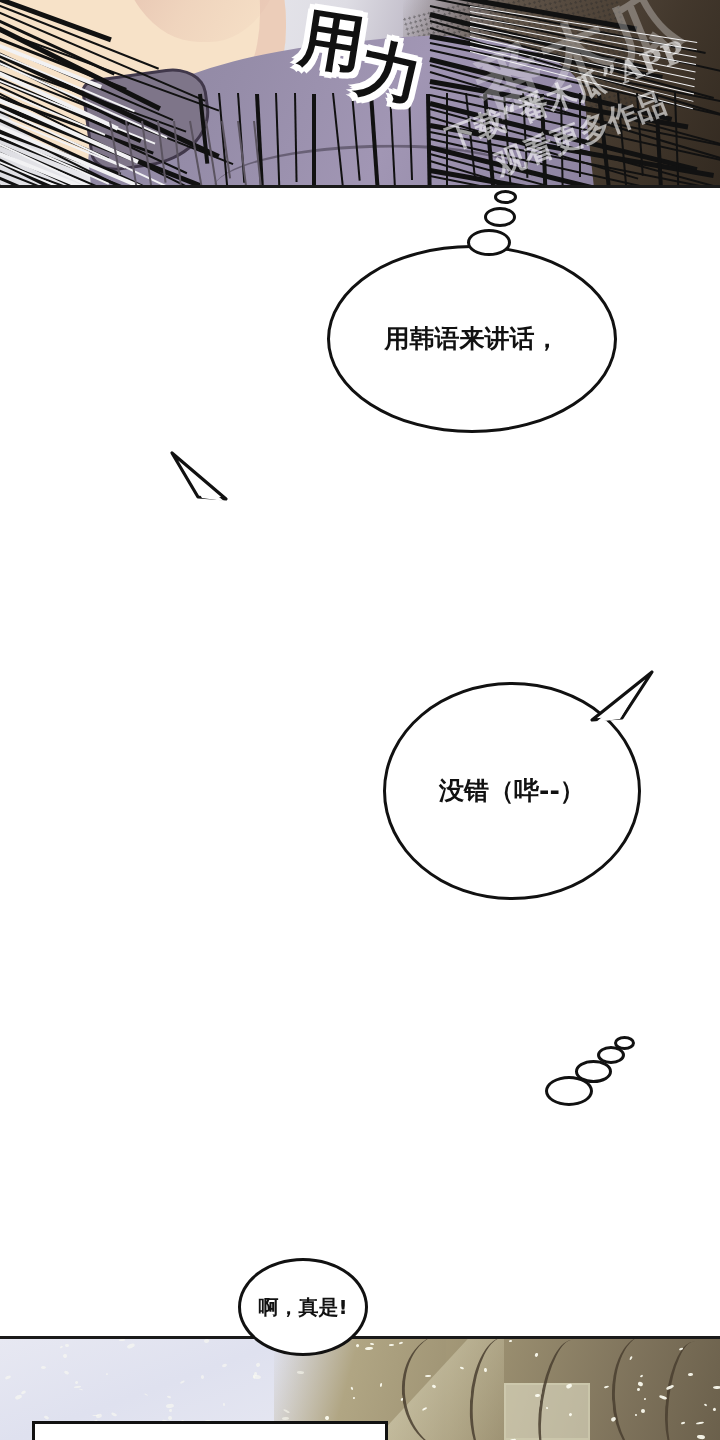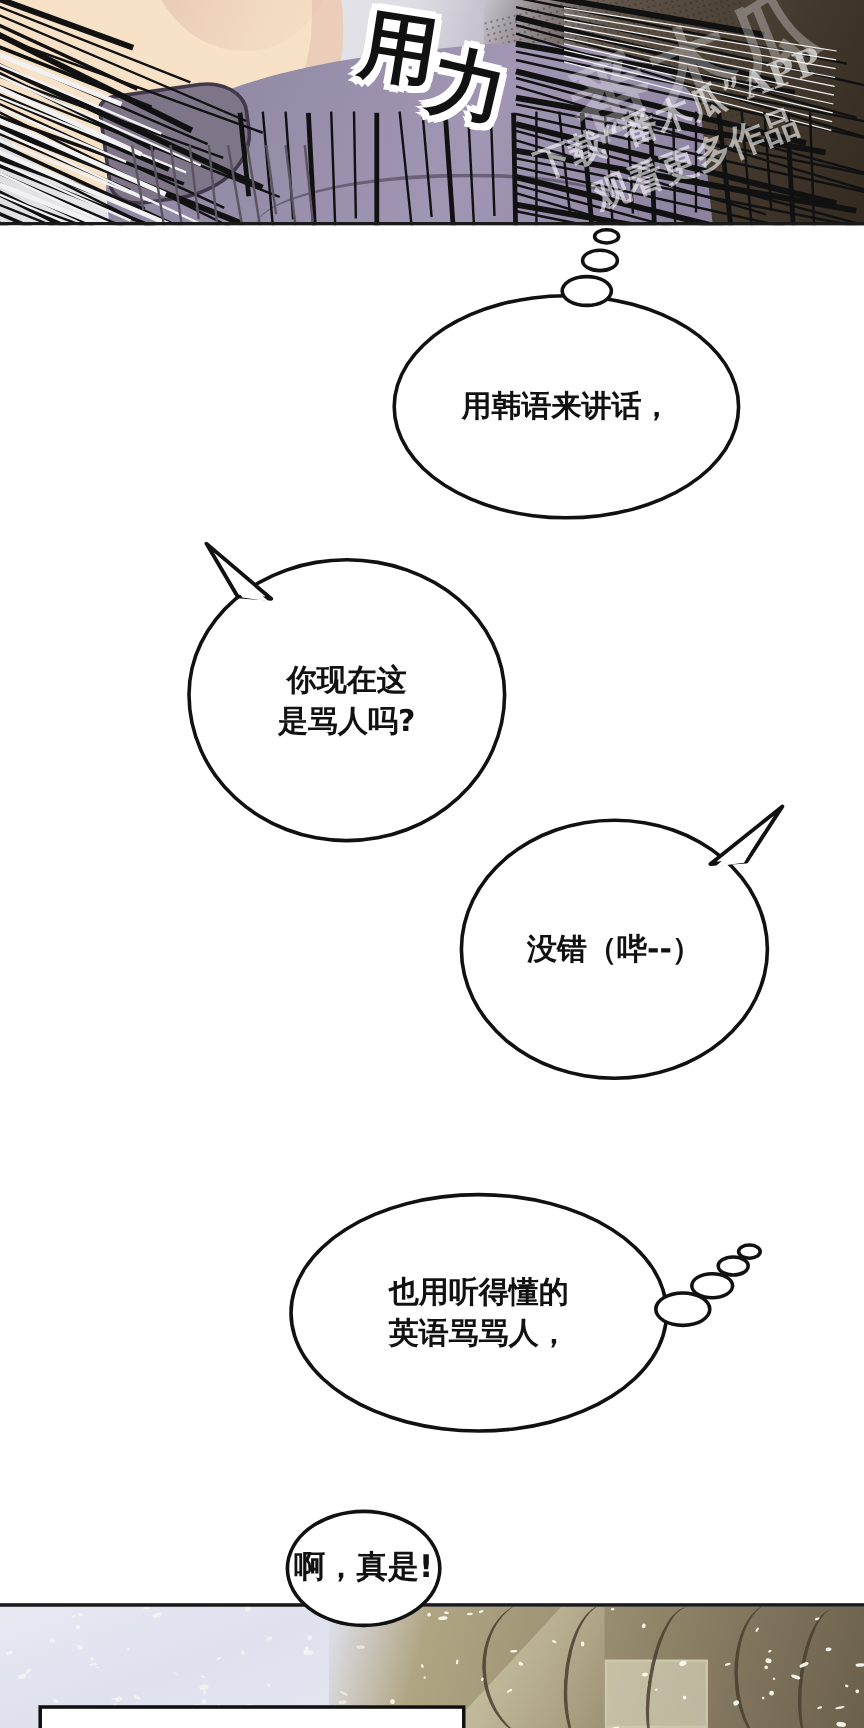--- a/index.html
+++ b/index.html
@@ -239,21 +239,21 @@
   #b4-dot-c { left: 597px; top: 858px; width: 28px; height: 18px; }
   #b4-dot-d { left: 614px; top: 848px; width: 21px; height: 14px; }
 
   
   #bubble-5 {
     left: 238px; top: 1070px;
     width: 130px; height: 98px;
     border-radius: 50% / 50%;
     z-index: 5;
   }
-  #bubble-5 .txt { font-size: 26px; }
+  #bubble-5 .txt { font-size: 20px; }
 
   
   #bottom-panel {
     position: absolute;
     left: 0; top: 1336px;
     width: 720px; height: 104px;
     overflow: hidden;
     border-top: 3px solid #1a1a1a;
     box-sizing: border-box;
   }
@@ -455,41 +455,33 @@
 
   <div id="middle">
 
     <div class="bubble" id="bubble-1">
       <span class="txt">用韩语来讲话，</span>
     </div>
     <div class="dot" id="b1-dot-a"></div>
     <div class="dot" id="b1-dot-b"></div>
     <div class="dot" id="b1-dot-c"></div>
 
-    <div class="bubble" id="bubble-2">
-      <span class="txt">你现在这
-是骂人吗?</span>
-    </div>
     <svg id="b2-tail" viewBox="0 0 70 62">
       <path d="M4 2 L58 48 L30 46 Z" fill="#ffffff" stroke="#111111" stroke-width="3.2" stroke-linejoin="round"></path>
       <path d="M16 18 L56 50 L34 47 Z" fill="#ffffff" stroke="none"></path>
     </svg>
 
     <div class="bubble" id="bubble-3">
       <span class="txt">没错（哔--）</span>
     </div>
     <svg id="b3-tail" viewBox="0 0 78 62">
       <path d="M74 2 L14 50 L44 48 Z" fill="#ffffff" stroke="#111111" stroke-width="3.2" stroke-linejoin="round"></path>
       <path d="M60 18 L18 52 L42 49 Z" fill="#ffffff" stroke="none"></path>
     </svg>
 
-    <div class="bubble" id="bubble-4">
-      <span class="txt">也用听得懂的
-英语骂骂人，</span>
-    </div>
     <div class="dot" id="b4-dot-a"></div>
     <div class="dot" id="b4-dot-b"></div>
     <div class="dot" id="b4-dot-c"></div>
     <div class="dot" id="b4-dot-d"></div>
 
     <div class="bubble" id="bubble-5">
       <span class="txt">啊，真是!</span>
     </div>
   </div>
 

